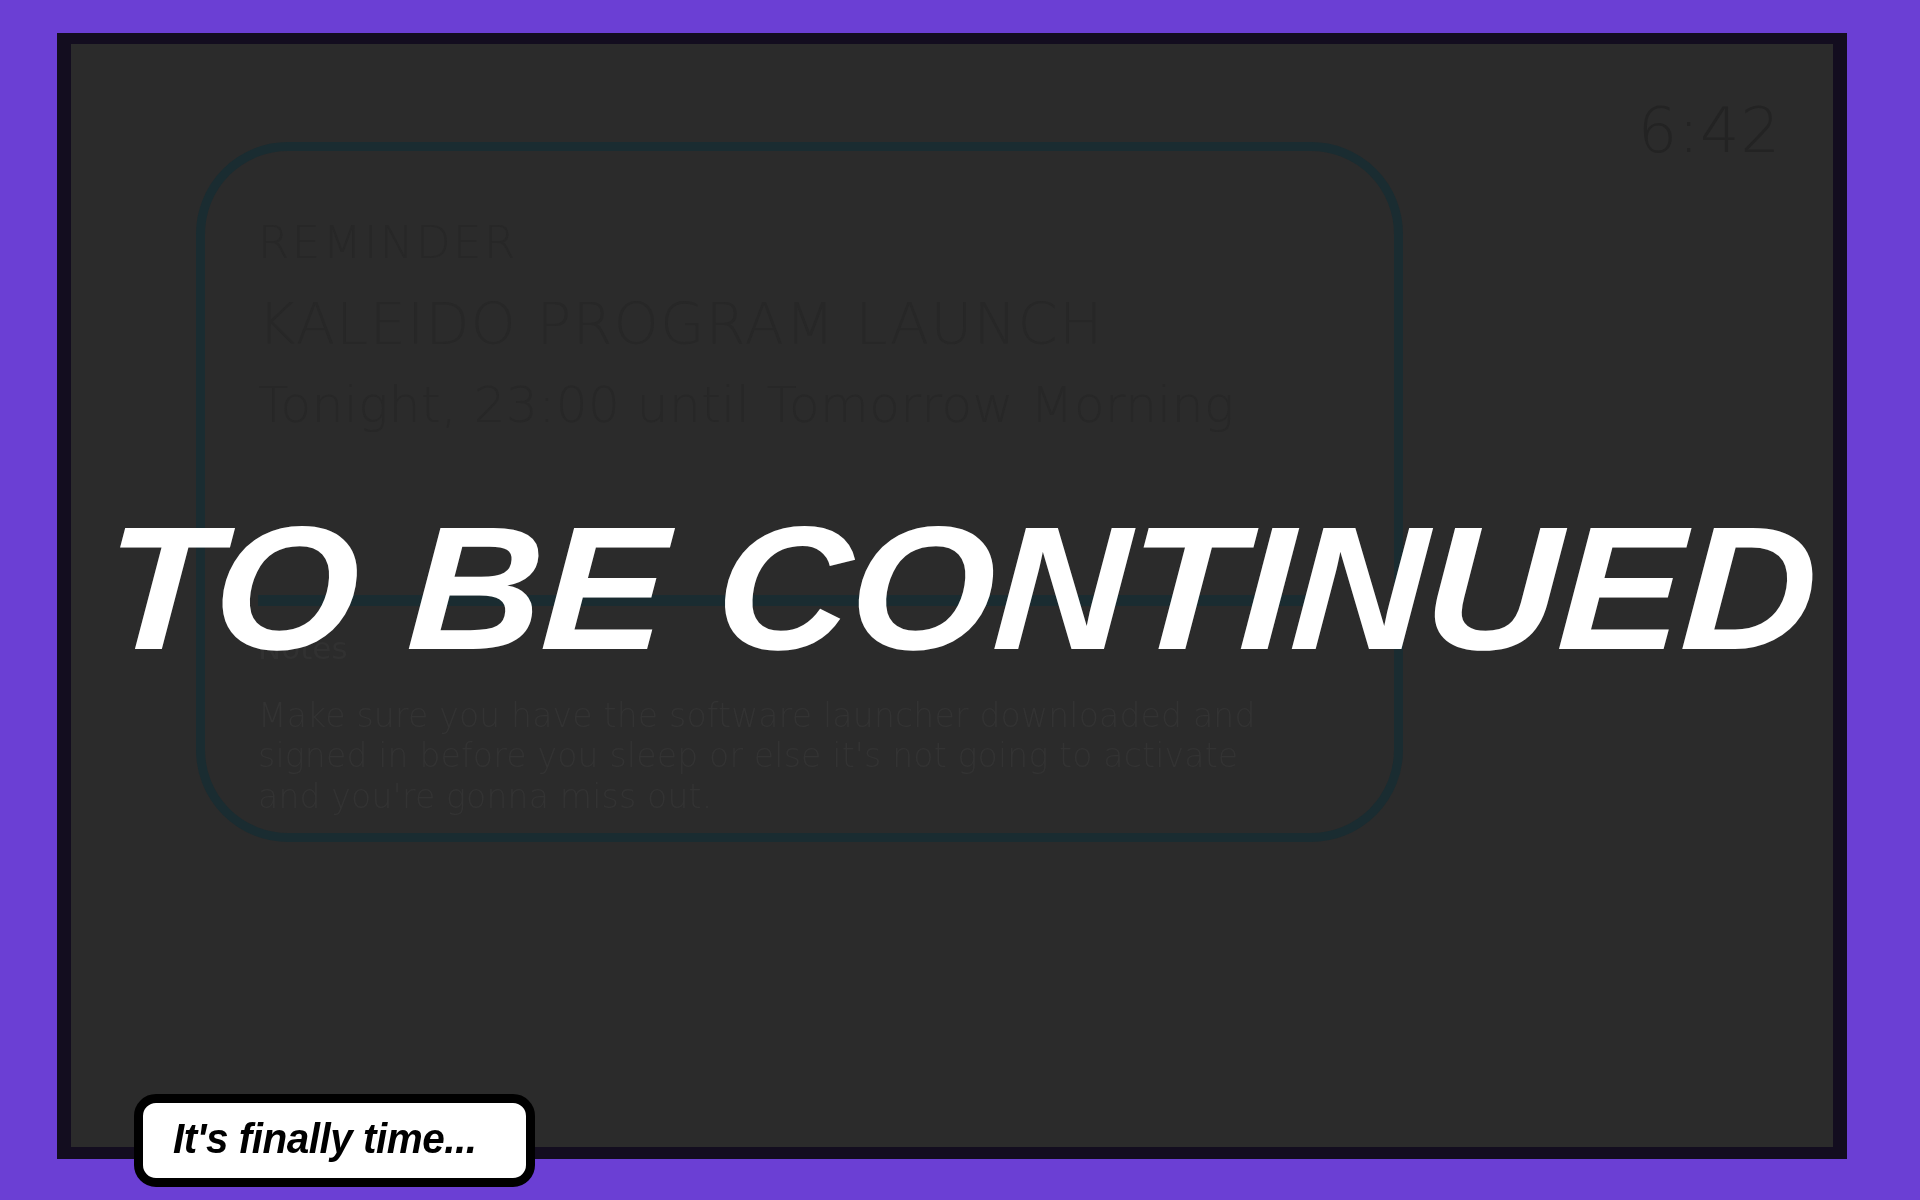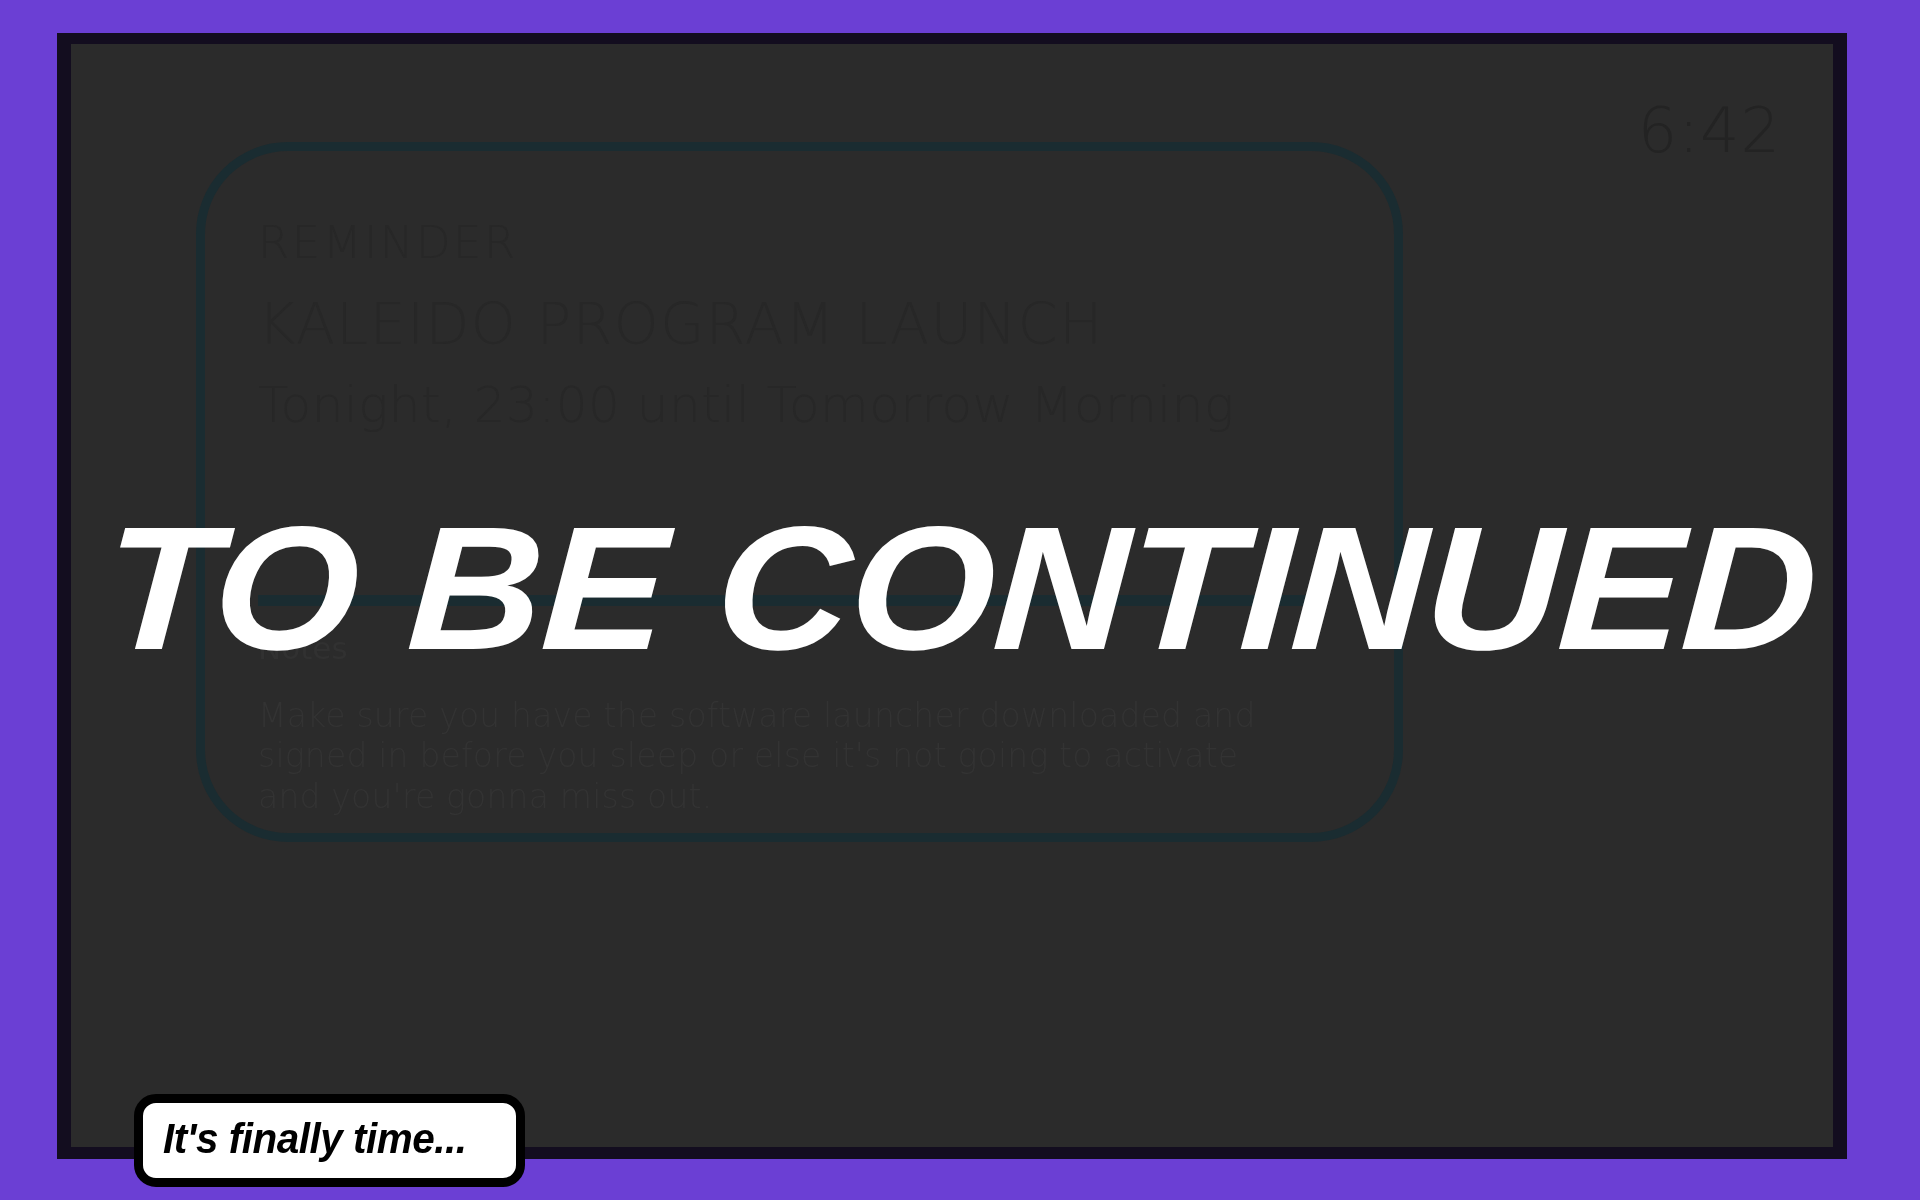--- a/index.html
+++ b/index.html
@@ -150,21 +150,21 @@
     margin-top:-24px;
   }
 
   
   #caption-box {
     position:absolute;
     left:134px; top:1094px;
     background:#FFFFFF;
     border:9px solid #000000;
     border-radius:22px;
-    padding:13px 30px 17px 20px;
+    padding:13px 30px 17px 30px;
     z-index:30;
   }
 
   #caption-box span {
     display:block;
     font-family:"Liberation Sans", sans-serif;
     font-size:43px;
     font-weight:bold;
     font-style:italic;
     color:#000000;

